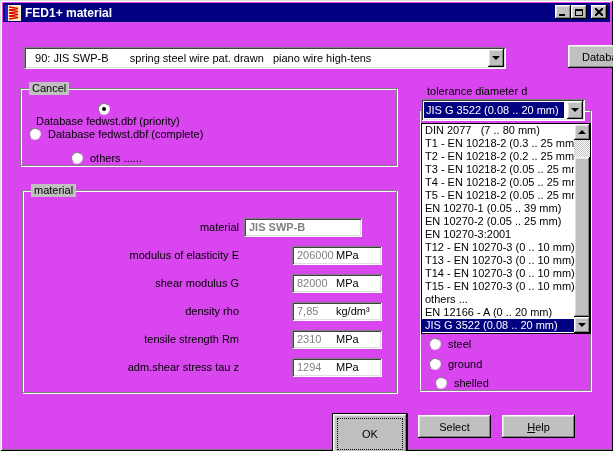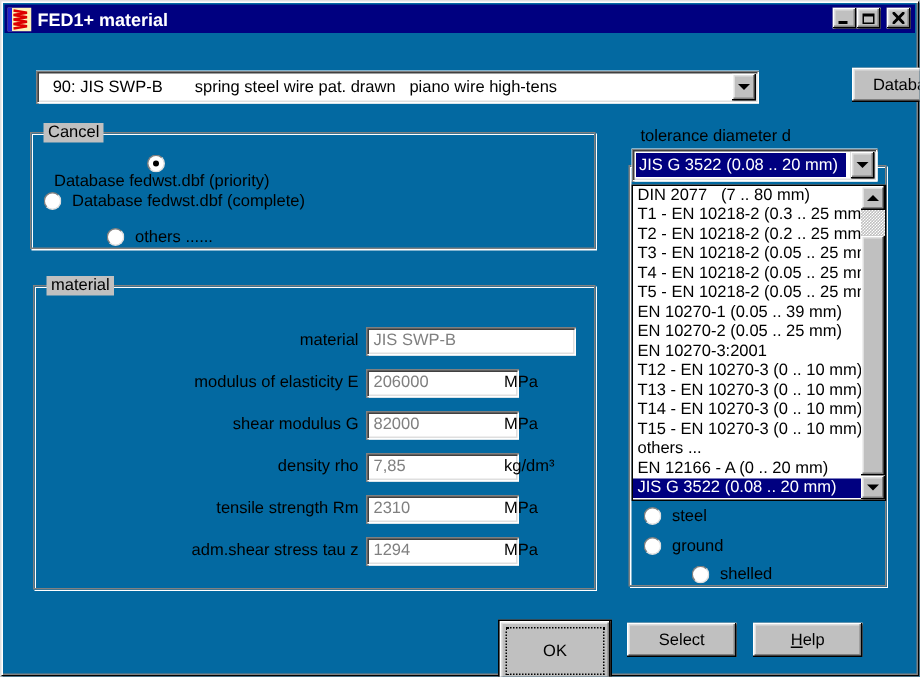--- a/index.html
+++ b/index.html
@@ -1,20 +1,20 @@
 <!DOCTYPE html>
 <html><head>
 <meta charset="utf-8">
 <style>
   * { margin:0; padding:0; box-sizing:border-box; }
   html,body { width:613px; height:451px; }
   body { font-family:"Liberation Sans","DejaVu Sans",sans-serif; font-size:11px; color:#000; }
 
   .window {
-    position:relative; width:613px; height:451px; background:#0369a1;
+    position:relative; width:613px; height:451px; background:#d946ef;
     box-shadow: inset 1px 1px 0 #dfdfdf, inset -1px -1px 0 #000,
                 inset 2px 2px 0 #ffffff, inset -2px -2px 0 #808080;
   }
 
   
   .titlebar { position:absolute; left:3px; top:3px; width:607px; height:19px;
     background:#000080; display:flex; align-items:center; }
   .app-icon { width:16px; height:16px; margin-left:2px; flex:0 0 auto; }
   .title { color:#fff; font-weight:bold; font-size:12px; margin-left:4px; white-space:nowrap; }
   .tb-btns { position:absolute; right:3px; top:2px; display:flex; }
@@ -70,21 +70,21 @@
   .radio.checked .dot { display:block; position:absolute; left:3px; top:3px; width:4px; height:4px; border-radius:50%; background:#000; }
   .radio-label { margin-left:7px; white-space:pre; }
 
   
   .field-row { position:absolute; left:0; height:19px; }
   .f-label { position:absolute; left:8px; width:208px; text-align:right; line-height:19px; white-space:nowrap; }
   .tfield { position:absolute; left:221px; height:19px; background:#fff;
     box-shadow: inset 1px 1px 0 #808080, inset -1px -1px 0 #fff,
                 inset 2px 2px 0 #404040, inset -2px -2px 0 #dfdfdf;
     line-height:19px; padding-left:5px; color:#808080; white-space:pre; overflow:hidden; }
-  .tfield.narrow { width:102px; } .tfield.wide { width:140px; }
+  .tfield.narrow { width:90px;margin-left:48px; } .tfield.wide { width:118px;font-weight:bold; }
   .f-unit { position:absolute; left:313px; line-height:19px; white-space:nowrap; }
 
   
   .tol-label { position:absolute; left:427px; top:85px; }
   .tol-combo { left:421px; top:99px; width:164px; height:22px; }
 
   .droplist { position:absolute; left:421px; top:123px; width:170px; height:211px;
     background:#fff; border:1px solid #000; }
   .list-items { position:absolute; left:0; top:0; right:16px; bottom:0; overflow:hidden; }
   .list-item { height:13px; line-height:13px; padding-left:3px; white-space:pre; cursor:default; }
@@ -240,21 +240,21 @@
   </div>
 
   <div class="radio-row" style="left:429px; top:337px;">
     <span class="radio"></span>
     <span class="radio-label">steel</span>
   </div>
   <div class="radio-row" style="left:429px; top:357px;">
     <span class="radio"></span>
     <span class="radio-label">ground</span>
   </div>
-  <div class="radio-row" style="left:429px; top:376px;padding-left:32px;">
+  <div class="radio-row" style="left:403px; top:376px;padding-left:32px;">
     <span class="radio"></span>
     <span class="radio-label">shelled</span>
   </div>
 
   <button class="btn ok-btn btn-default">OK</button>
   <button class="btn cancel-btn">Select</button>
   <button class="btn help-btn">Help</button>
 
 </div>
 

